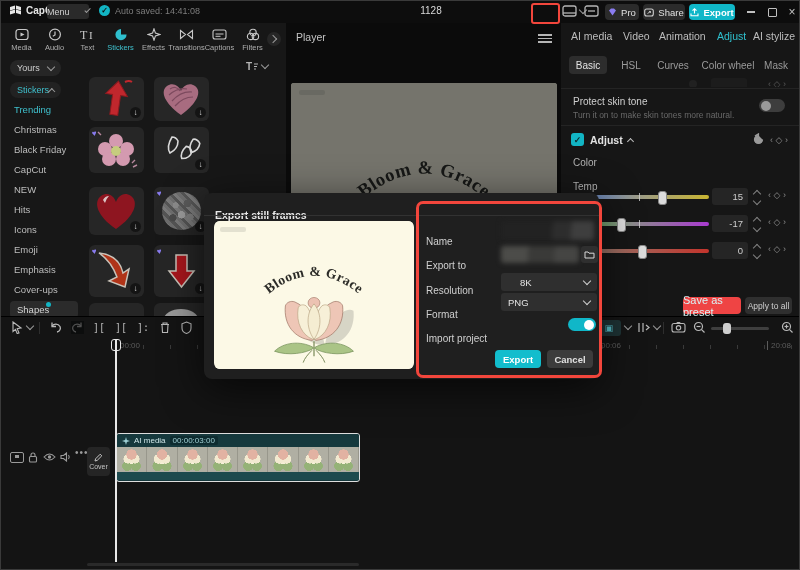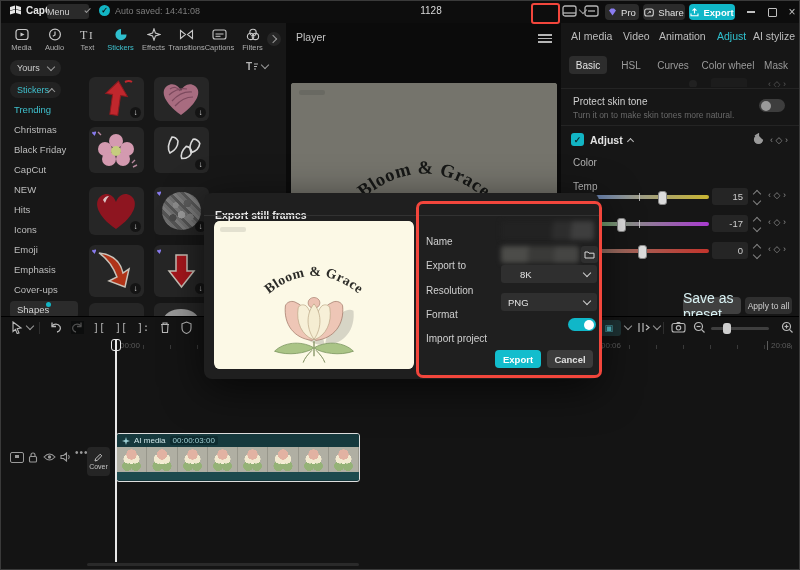--- a/index.html
+++ b/index.html
@@ -85,22 +85,22 @@
   .slider-row{left:0;width:240px;height:16px;}
   .track{position:absolute;left:8px;top:6px;width:140px;height:4px;border-radius:2px;}
   .track .tick{position:absolute;left:70px;top:-2px;width:1px;height:8px;background:#cfcfcf;opacity:.8;}
   .handle{position:absolute;top:-4px;width:7px;height:12px;border-radius:3px;background:#dcdcdc;border:1px solid #888;}
   .valbox{position:absolute;left:151px;top:-1px;width:36px;height:17px;background:#252525;border-radius:3px;
           font-size:9.5px;color:#cfcfcf;text-align:right;line-height:17px;padding-right:5px;box-sizing:border-box;}
   .stepper{position:absolute;left:191px;top:0;width:10px;height:16px;display:flex;flex-direction:column;
            align-items:center;justify-content:center;gap:1px;}
   .stepper .chev{border-color:#808080;margin:0;}
   .kfset{position:absolute;left:207px;top:1px;width:28px;color:#8a8a8a;font-size:9px;display:flex;gap:3px;}
-  .preset-btn{left:122px;top:274px;width:58px;height:17px;background:#404040;border-radius:4px;
-              color:#d9f2f4;font-size:14px;justify-content:center;}
+  .preset-btn{left:122px;top:274px;width:58px;height:17px;background:#ef4444;border-radius:4px;
+              color:#d9f2f4;font-size:11px;justify-content:center;}
   .applyall-btn{left:184px;top:274px;width:47px;height:17px;background:#2f2f2f;border-radius:4px;
                 color:#cfcfcf;font-size:8.5px;justify-content:center;}
 
   
   .timeline{left:0;top:315px;width:800px;height:255px;background:#141414;border-top:1px solid #000;}
   .tli{position:absolute;top:4px;color:#b9b9b9;}
   .tli.dim{color:#4f4f4f;}
   .vdiv{position:absolute;top:5px;width:1px;height:12px;background:#2e2e2e;}
   .ruler-ticks{position:absolute;left:115px;right:8px;top:28px;height:4px;
       background:repeating-linear-gradient(90deg,#3a3a3a 0 1px,transparent 1px 27px);}
@@ -658,21 +658,21 @@
     <div class="f-label" style="top:31px;">Name</div>
     <div class="abs blurblk blur1"></div>
     <div class="f-label" style="top:55px;">Export to</div>
     <div class="abs blurblk blur2"></div>
     <div class="abs flex folder-btn">
       <svg width="11" height="9" viewBox="0 0 11 9">
           <path d="M1,2 L4,2 L5,3.2 L10,3.2 L10,8 L1,8 Z" fill="none" stroke="#d8d8d8" stroke-width="1"></path>
         </svg>
     </div>
     <div class="f-label" style="top:80px;">Resolution</div>
-    <div class="select flex" style="top:72px;padding-left:19px;">
+    <div class="select flex" style="top:80px;padding-left:19px;">
       <span>8K</span>
         <i class="chev" style="border-color:#cfcfcf;"></i>
     </div>
     <div class="f-label" style="top:104px;">Format</div>
     <div class="select flex" style="top:100px;">
       <span>PNG</span>
         <i class="chev" style="border-color:#cfcfcf;"></i>
     </div>
     <div class="f-label" style="top:128px;">Import project</div>
     <div class="abs toggle on" style="left:364px;top:125px;width:28px;height:13px;">

